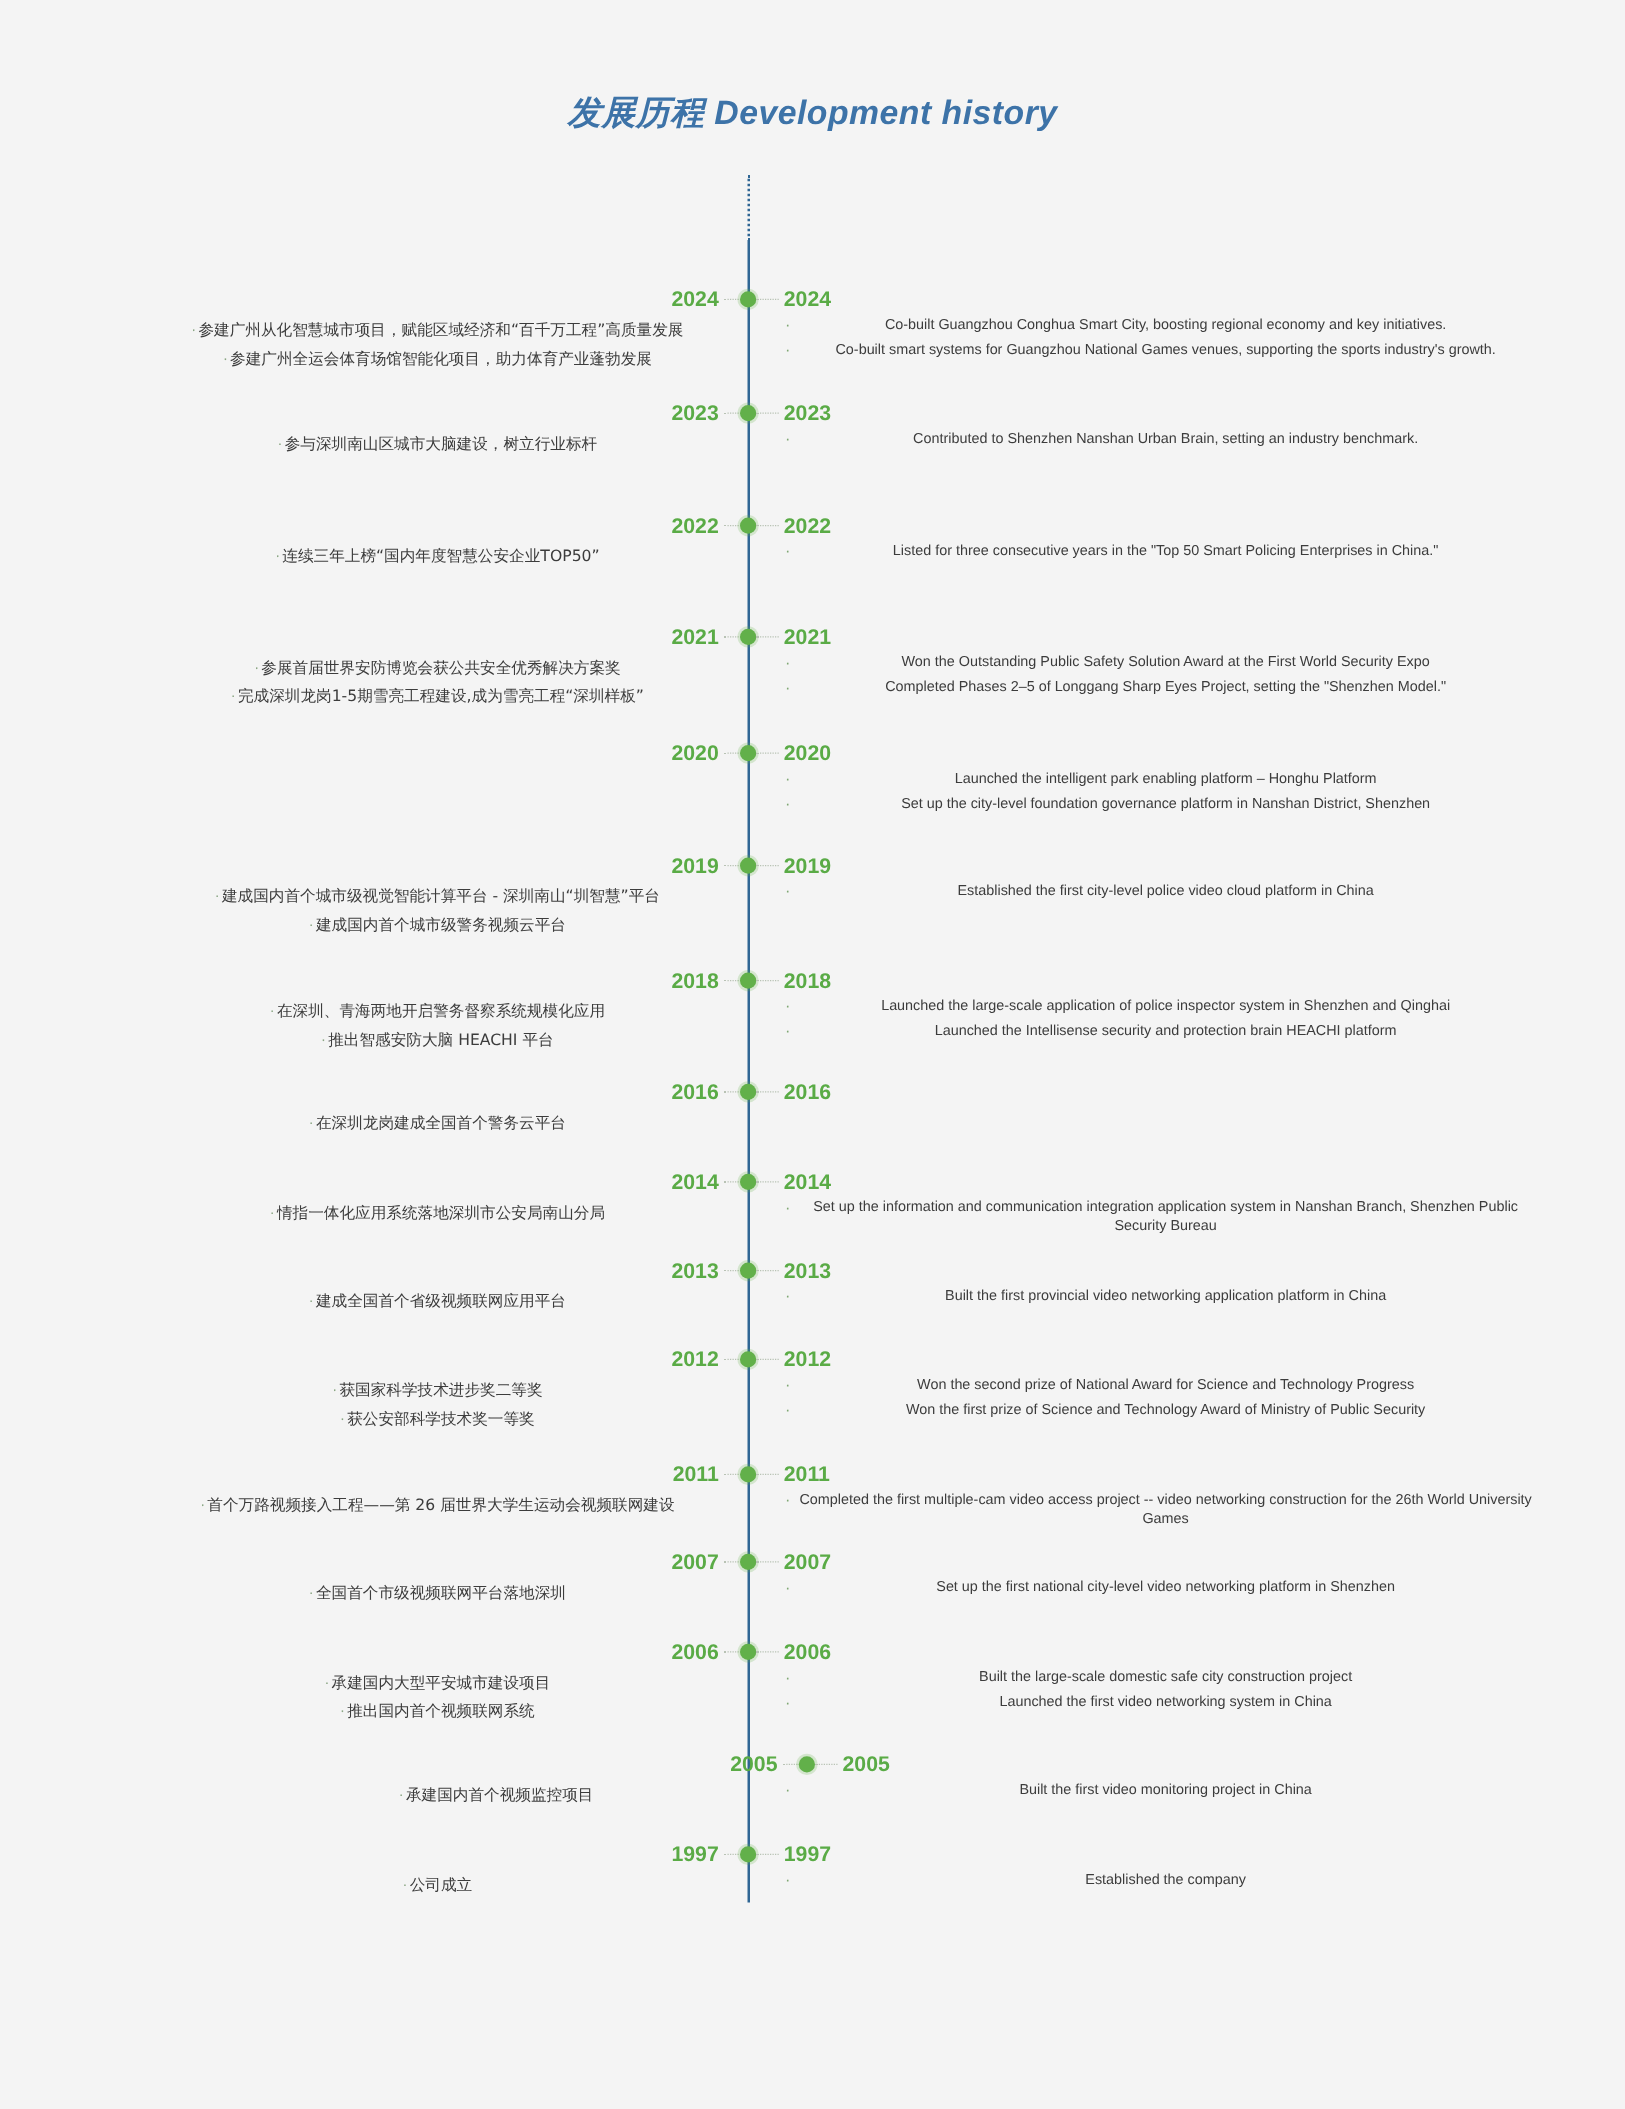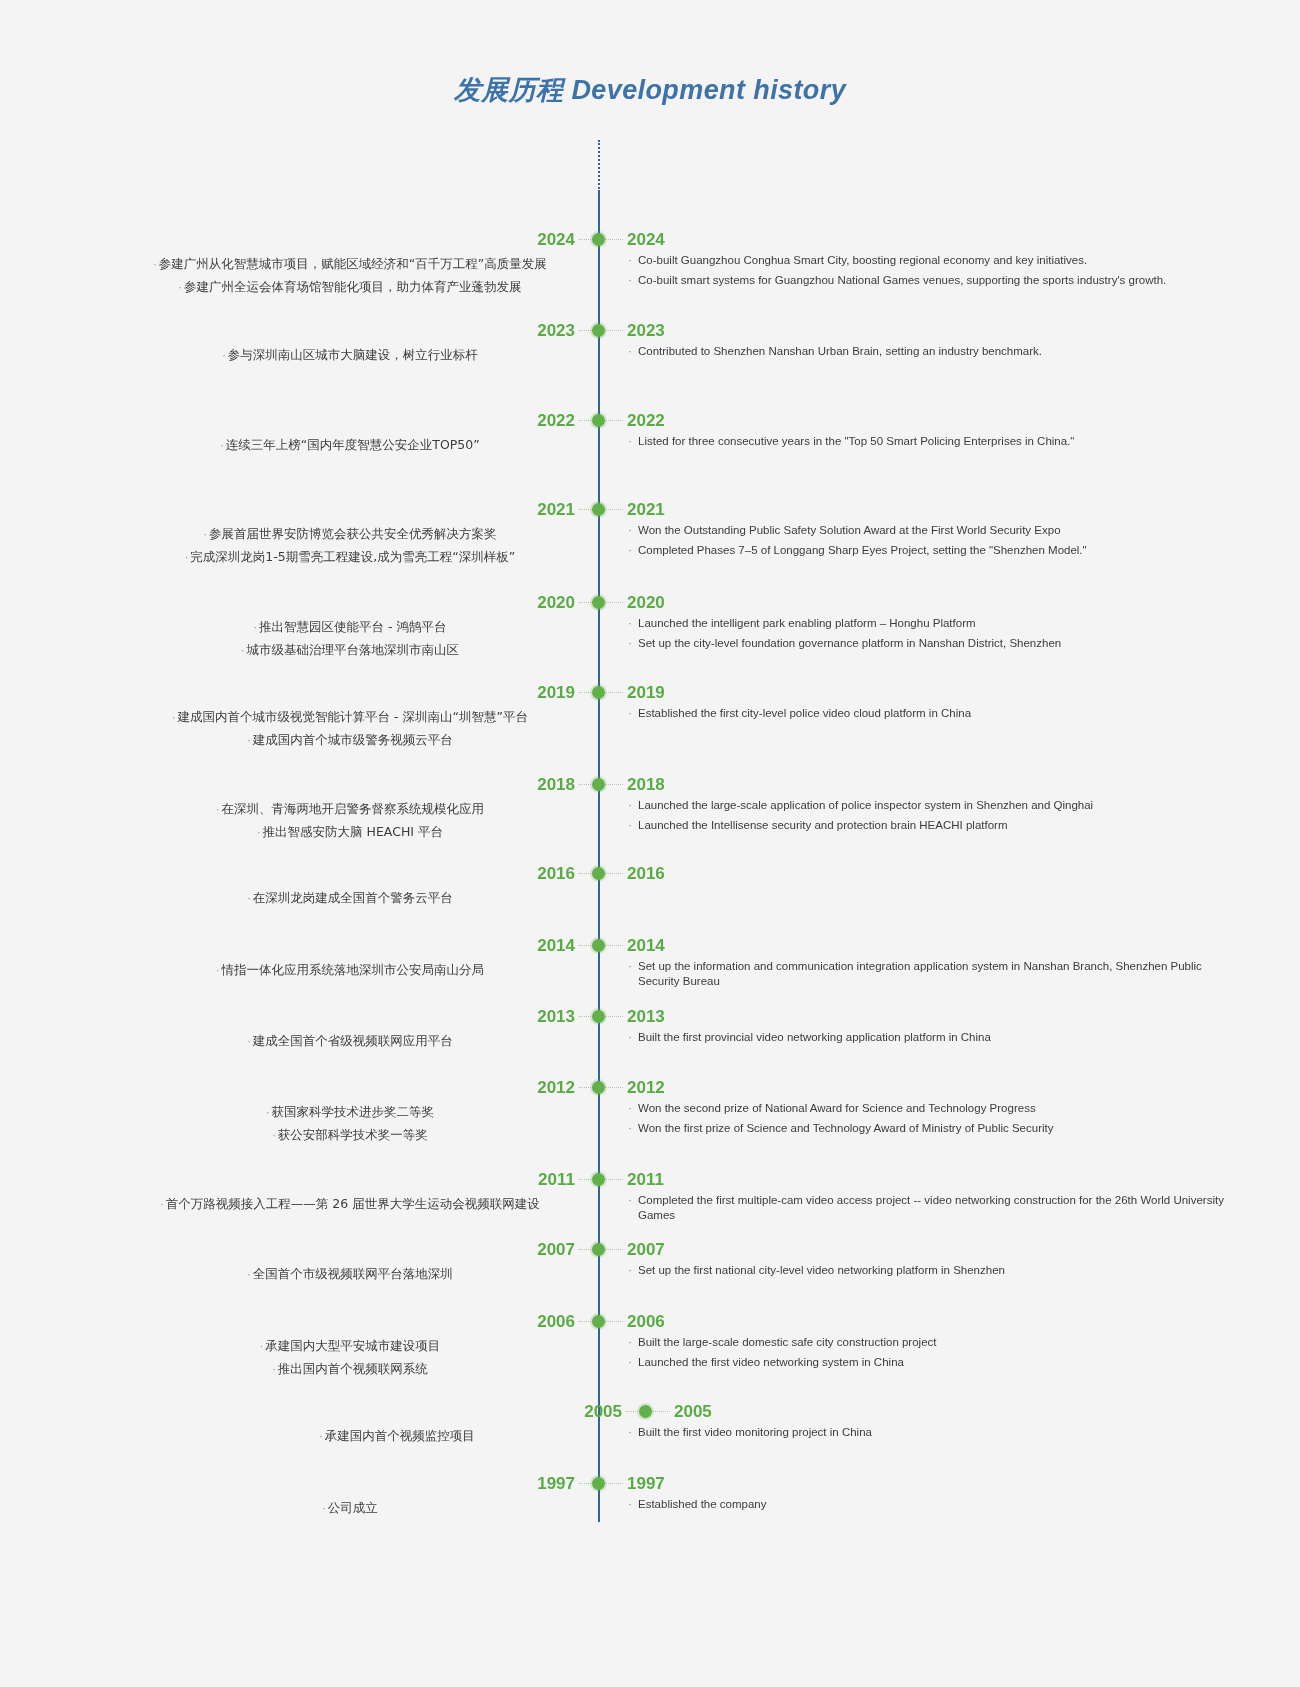--- a/index.html
+++ b/index.html
@@ -115,21 +115,21 @@
     right: 730px;      
     top: 24px;
     width: 440px;
     text-align: center;
   }
   .col-en {
     position: absolute;
     left: 627px;
     top: 24px;
     width: 600px;
-    text-align: left;
+    text-align: center;
   }
 
   .cn-item {
     font-size: 12.5px;
     line-height: 22px;
     color: #3c3c3c;
     white-space: nowrap;
     font-family: "DejaVu Sans", "Liberation Sans", sans-serif;
   }
   .cn-item .bullet {
@@ -223,34 +223,30 @@
           <div class="node-dot"></div>
           <div class="conn conn-right"></div>
           <div class="year-right">2021</div>
         </div>
         <div class="col-cn">
           <div class="cn-item"><span class="bullet">·</span><span>参展首届世界安防博览会获公共安全优秀解决方案奖</span></div>
           <div class="cn-item"><span class="bullet">·</span><span>完成深圳龙岗1-5期雪亮工程建设,成为雪亮工程“深圳样板”</span></div>
         </div>
         <div class="col-en">
           <div class="en-item">Won the Outstanding Public Safety Solution Award at the First World Security Expo</div>
-          <div class="en-item">Completed Phases 7–5 of Longgang Sharp Eyes Project, setting the "Shenzhen Model."</div>
+          <div class="en-item">Completed Phases 2–5 of Longgang Sharp Eyes Project, setting the "Shenzhen Model."</div>
         </div>
       </div>
       <div class="tl-row" style="top: 408px;">
         <div class="row-head">
           <div class="year-left">2020</div>
           <div class="conn conn-left"></div>
           <div class="node-dot"></div>
           <div class="conn conn-right"></div>
           <div class="year-right">2020</div>
-        </div>
-        <div class="col-cn">
-          <div class="cn-item"><span class="bullet">·</span><span>推出智慧园区使能平台 - 鸿鹄平台</span></div>
-          <div class="cn-item"><span class="bullet">·</span><span>城市级基础治理平台落地深圳市南山区</span></div>
         </div>
         <div class="col-en">
           <div class="en-item">Launched the intelligent park enabling platform – Honghu Platform</div>
           <div class="en-item">Set up the city-level foundation governance platform in Nanshan District, Shenzhen</div>
         </div>
       </div>
       <div class="tl-row" style="top: 498px;">
         <div class="row-head">
           <div class="year-left">2019</div>
           <div class="conn conn-left"></div>

